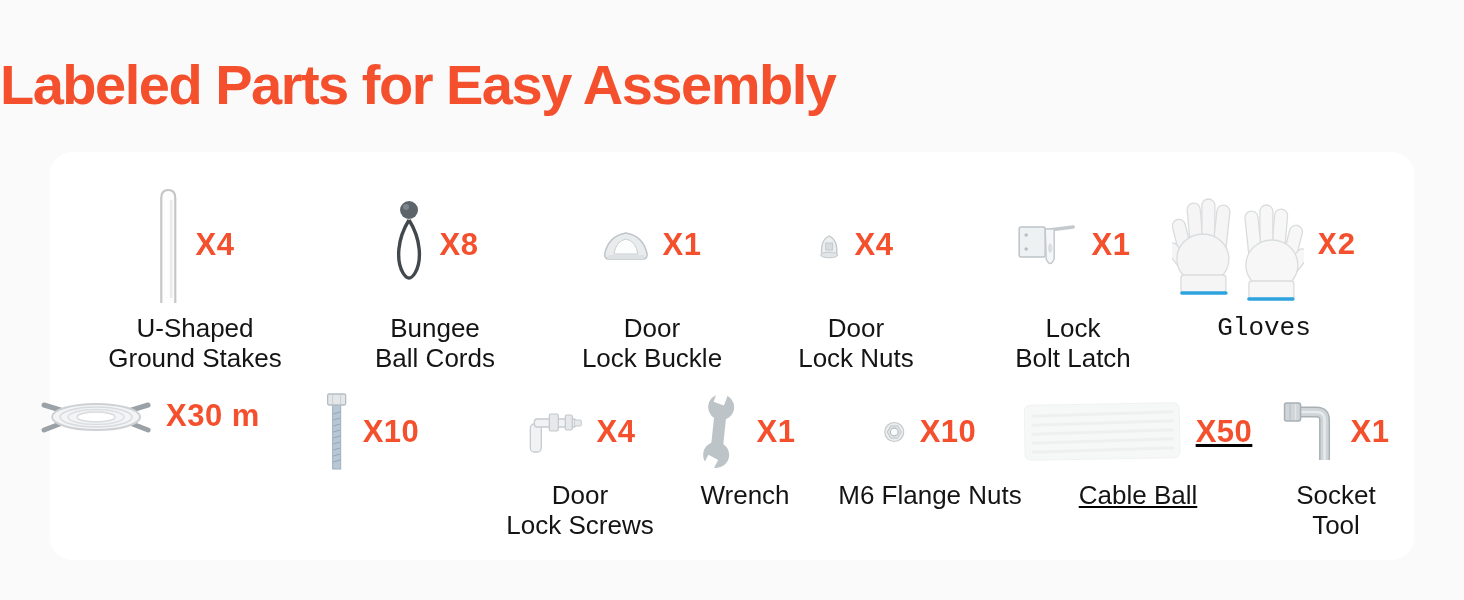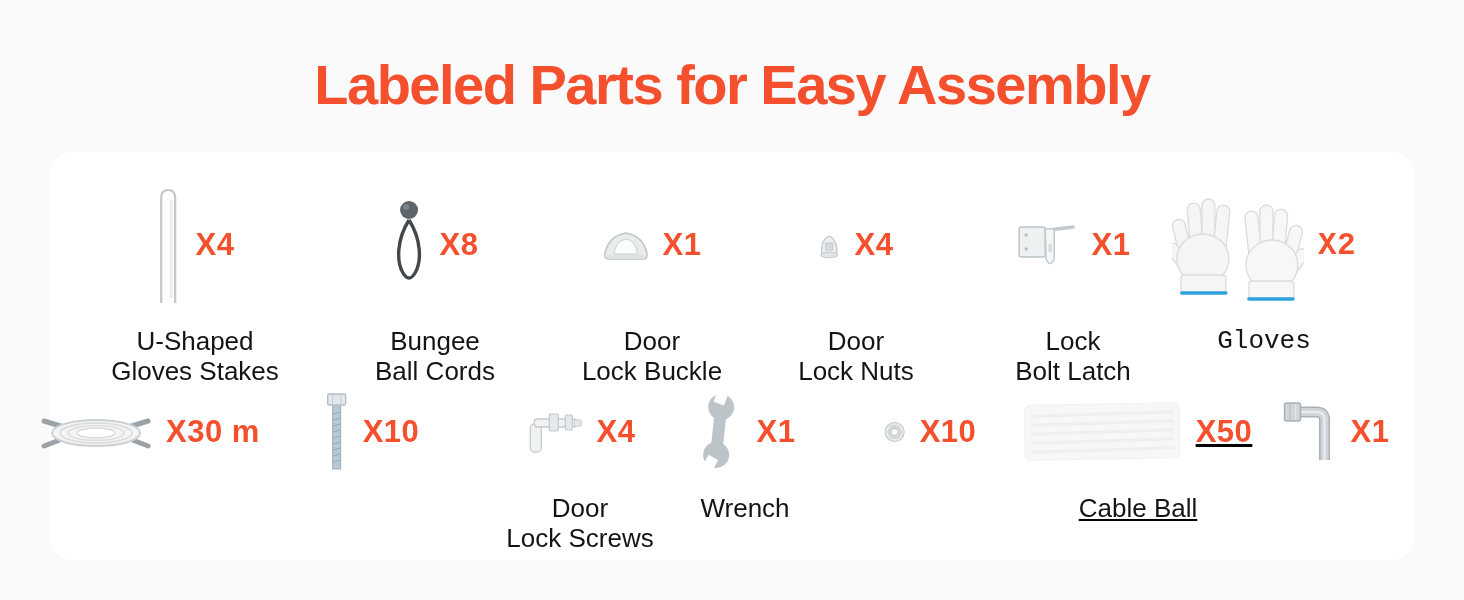--- a/index.html
+++ b/index.html
@@ -10,34 +10,34 @@
   html,body{margin:0;padding:0;}
   body{
     width:1464px;height:600px;
     background:#fafafa;
     font-family:"Liberation Sans", sans-serif;
     overflow:hidden;
   }
   .page{position:relative;width:1464px;height:600px;}
   .title{
     position:absolute;left:0;top:52px;width:100%;
-    text-align:center;
+    text-align:left;
     font-size:56px;font-weight:700;letter-spacing:-1.5px;
     color:var(--accent);
     margin:0;
   }
   .card{
     position:absolute;left:50px;top:152px;
     width:1364px;height:408px;
     background:#ffffff;border-radius:22px;
   }
   .item{
     position:absolute;
     transform:translateX(-50%);
-    display:flex;flex-direction:column;align-items:center;gap:13px;
+    display:flex;flex-direction:column;align-items:center;
   }
   .icon-qty{display:flex;align-items:center;gap:14px;}
   .row1 .icon-qty{height:124px;}
   .row2 .icon-qty{height:84px;}
   .qty{
     color:var(--accent);
     font-weight:700;font-size:31px;letter-spacing:.5px;
     white-space:nowrap;
   }
   .part-label{
@@ -60,21 +60,21 @@
       <div class="icon-qty">
         <span>
           <svg width="26" height="118" viewBox="0 0 26 118">
             <path d="M6 117 L6 12 Q6 4 13 4 Q20 4 20 12 L20 117" fill="#fdfdfd" stroke="#c6c6c6" stroke-width="2.2"></path>
             <path d="M16 112 L16 14" stroke="#ebebeb" stroke-width="2.5"></path>
           </svg>
         </span>
         <span class="qty">X4</span>
       </div>
       <div class="part-label">U-Shaped
-Gloves Stakes</div>
+Ground Stakes</div>
     </div>
 
     <div class="item row1" style="left:385px;top:31px;">
       <div class="icon-qty">
         <span>
           <svg width="34" height="92" viewBox="0 0 34 92">
             <path d="M17 21 C5 40 4 62 11 74 Q17 84 23 74 C30 62 29 40 17 21" fill="none" stroke="#43484d" stroke-width="3.4"></path>
             <circle cx="17" cy="11" r="9" fill="#5d646a"></circle>
             <circle cx="14" cy="8" r="3" fill="#7e858b"></circle>
           </svg>
@@ -175,21 +175,21 @@
               </g>
               <line x1="10" y1="104" x2="54" y2="104" stroke="#2FA3DD" stroke-width="3.5" stroke-linecap="round"></line>
             </g>
           </svg>
         </span>
         <span class="qty">X2</span>
       </div>
       <div class="part-label">Gloves</div>
     </div>
 
-    <div class="item row2" style="left:100px;top:238px;">
+    <div class="item row2" style="left:100px;top:222px;">
       <div class="icon-qty">
         <span>
           <svg width="112" height="54" viewBox="0 0 112 54">
             <g stroke="#9aa2a8" stroke-width="5" stroke-linecap="round">
               <line x1="30" y1="24" x2="4" y2="16"></line>
               <line x1="30" y1="31" x2="4" y2="41"></line>
               <line x1="82" y1="24" x2="108" y2="16"></line>
               <line x1="82" y1="31" x2="108" y2="41"></line>
             </g>
             <ellipse cx="56" cy="28" rx="44" ry="13" fill="#f3f4f5" stroke="#cdd1d4" stroke-width="2"></ellipse>
@@ -266,20 +266,21 @@
       <div class="icon-qty">
         <span>
           <svg width="22" height="22" viewBox="0 0 22 22">
             <circle cx="11" cy="11" r="9.5" fill="#eceeef" stroke="#c5cacd" stroke-width="1.2"></circle>
             <polygon points="18,11 14.5,17.1 7.5,17.1 4,11 7.5,4.9 14.5,4.9" fill="#e0e4e6" stroke="#c0c5c8" stroke-width="1"></polygon>
             <circle cx="11" cy="11" r="3.8" fill="#fbfbfc" stroke="#b8bdc1" stroke-width="1.2"></circle>
           </svg>
         </span>
         <span class="qty">X10</span>
       </div>
+      <div class="part-label">M6 Flange Nuts</div>
     </div>
 
     <div class="item row2" style="left:1088px;top:238px;text-decoration:underline;">
       <div class="icon-qty">
         <span>
           <svg width="158" height="64" viewBox="0 0 158 64">
             <g transform="rotate(-1 79 32)">
               <rect x="1" y="4" width="155" height="55" rx="6" fill="#f6f7f7"></rect>
               <g stroke="#eef0f0" stroke-width="3">
                 <line x1="8" y1="15" x2="150" y2="13"></line>
@@ -304,16 +305,17 @@
             <path d="M16 12 L34 12 Q42 12 42 20 L42 60" fill="none" stroke="#aab1b5" stroke-width="11"></path>
             <path d="M16 12 L34 12 Q42 12 42 20 L42 60" fill="none" stroke="#ced4d7" stroke-width="8"></path>
             <path d="M16 12 L34 12 Q42 12 42 20 L42 60" fill="none" stroke="#e8ebed" stroke-width="2.5"></path>
             <rect x="2" y="3" width="16" height="18" rx="2" fill="#cfd5d8" stroke="#a9b0b5" stroke-width="1.5"></rect>
             <line x1="7.5" y1="4" x2="7.5" y2="20" stroke="#b8bfc3" stroke-width="1.2"></line>
             <line x1="13" y1="4" x2="13" y2="20" stroke="#e2e6e8" stroke-width="1.2"></line>
           </svg>
         </span>
         <span class="qty">X1</span>
       </div>
+      <div class="part-label">Socket Tool</div>
     </div>
 
   </div>
 </div>
 
 </body></html>

